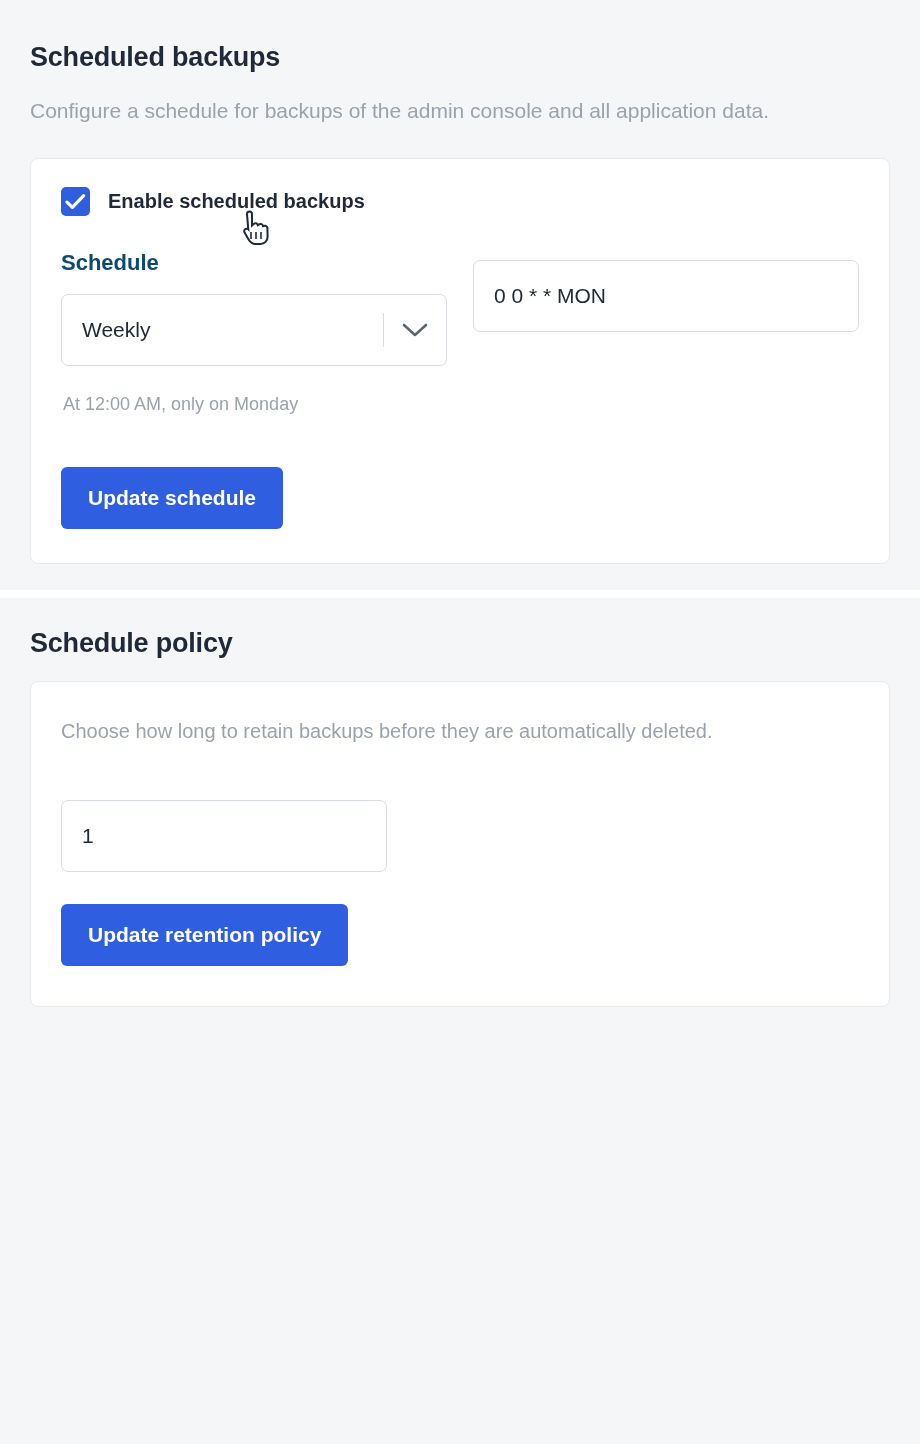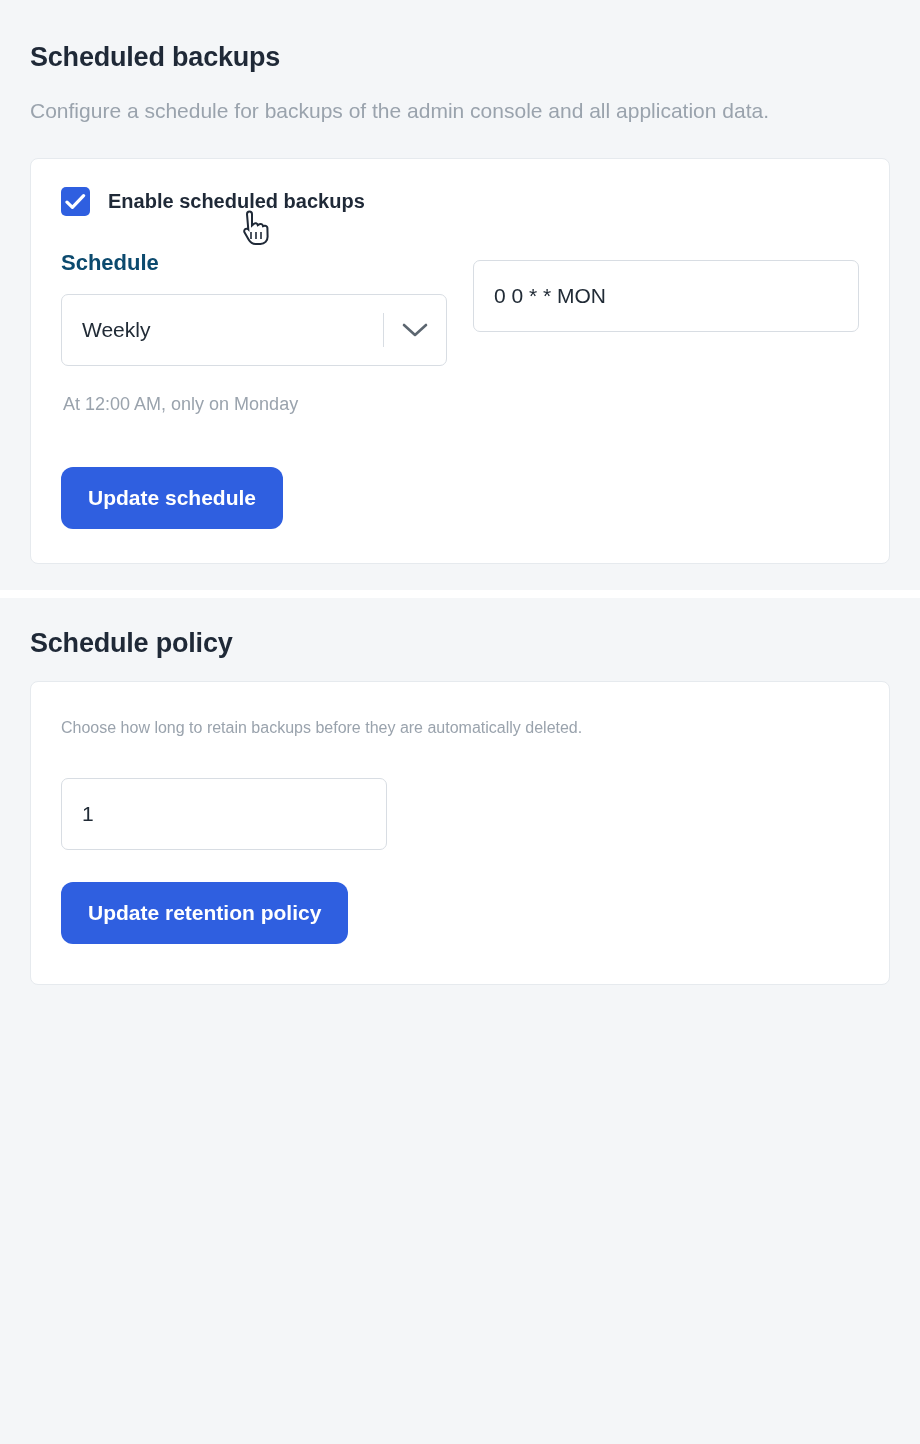--- a/index.html
+++ b/index.html
@@ -138,35 +138,35 @@
     margin: 28px 0 0 2px;
   }
 
   .btn {
     display: inline-block;
     background: #2f5fe0;
     color: #ffffff;
     font-size: 21px;
     font-weight: bold;
     border: none;
-    border-radius: 12px;
+    border-radius: 6px;
     padding: 19px 27px;
     cursor: pointer;
     font-family: "Liberation Sans", sans-serif;
   }
 
   .btn-wrap-schedule { margin-top: 52px; }
 
   
   .card.retention { padding: 34px 30px 40px 30px; }
   .retention-desc {
-    font-size: 16px;
+    font-size: 20px;
     line-height: 1.5;
     color: #9aa3ad;
-    margin: 0 0 28px 0;
+    margin: 0 0 44px 0;
     max-width: 760px;
   }
   .retention-row {
     display: flex;
     gap: 24px;
     align-items: center;
   }
   .retention-number { width: 326px; flex: 0 0 auto; }
   .retention-unit { flex: 1 1 auto; }
   .btn-wrap-retention { margin-top: 32px; }

